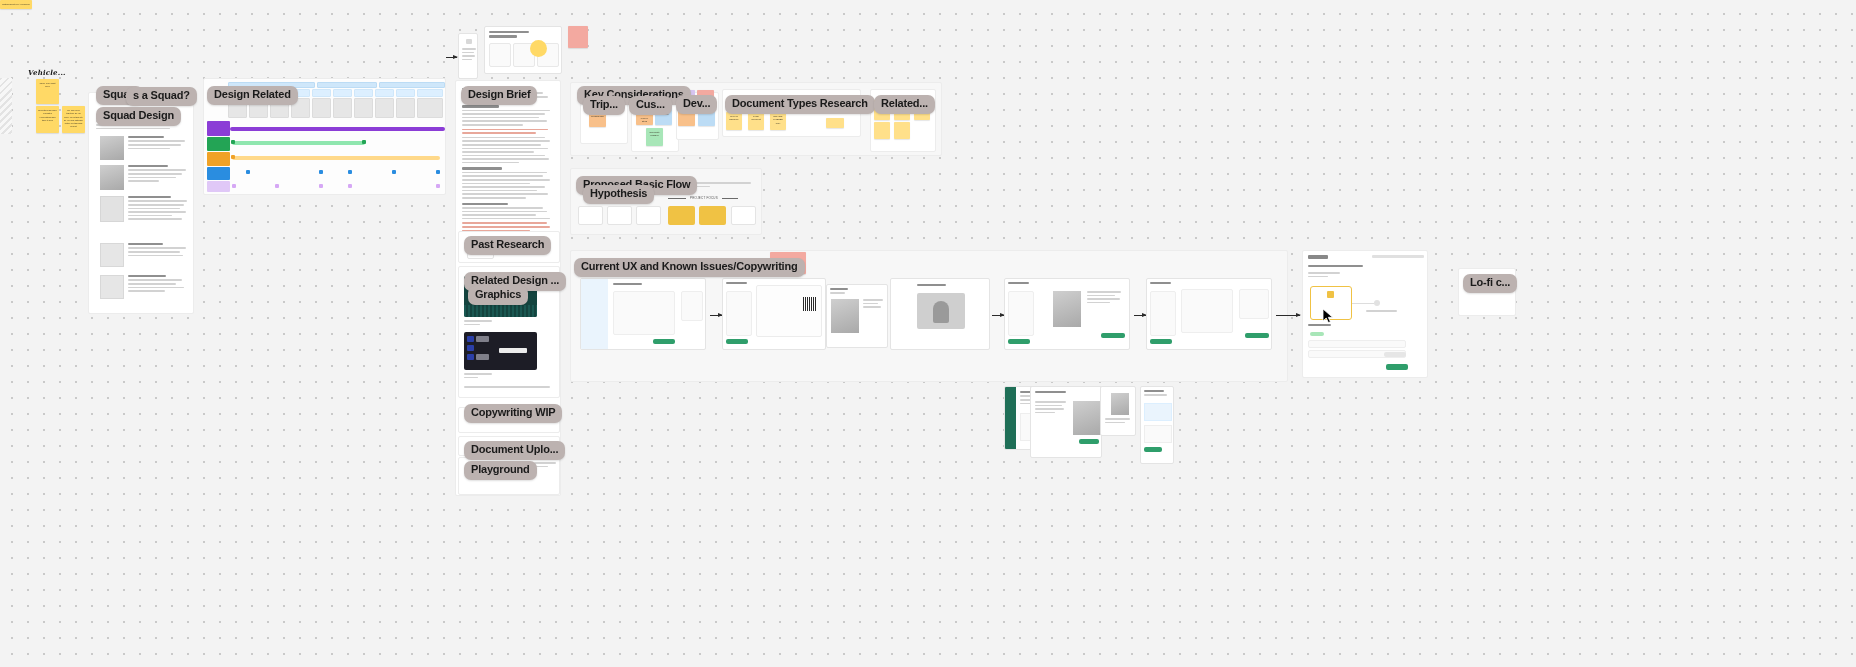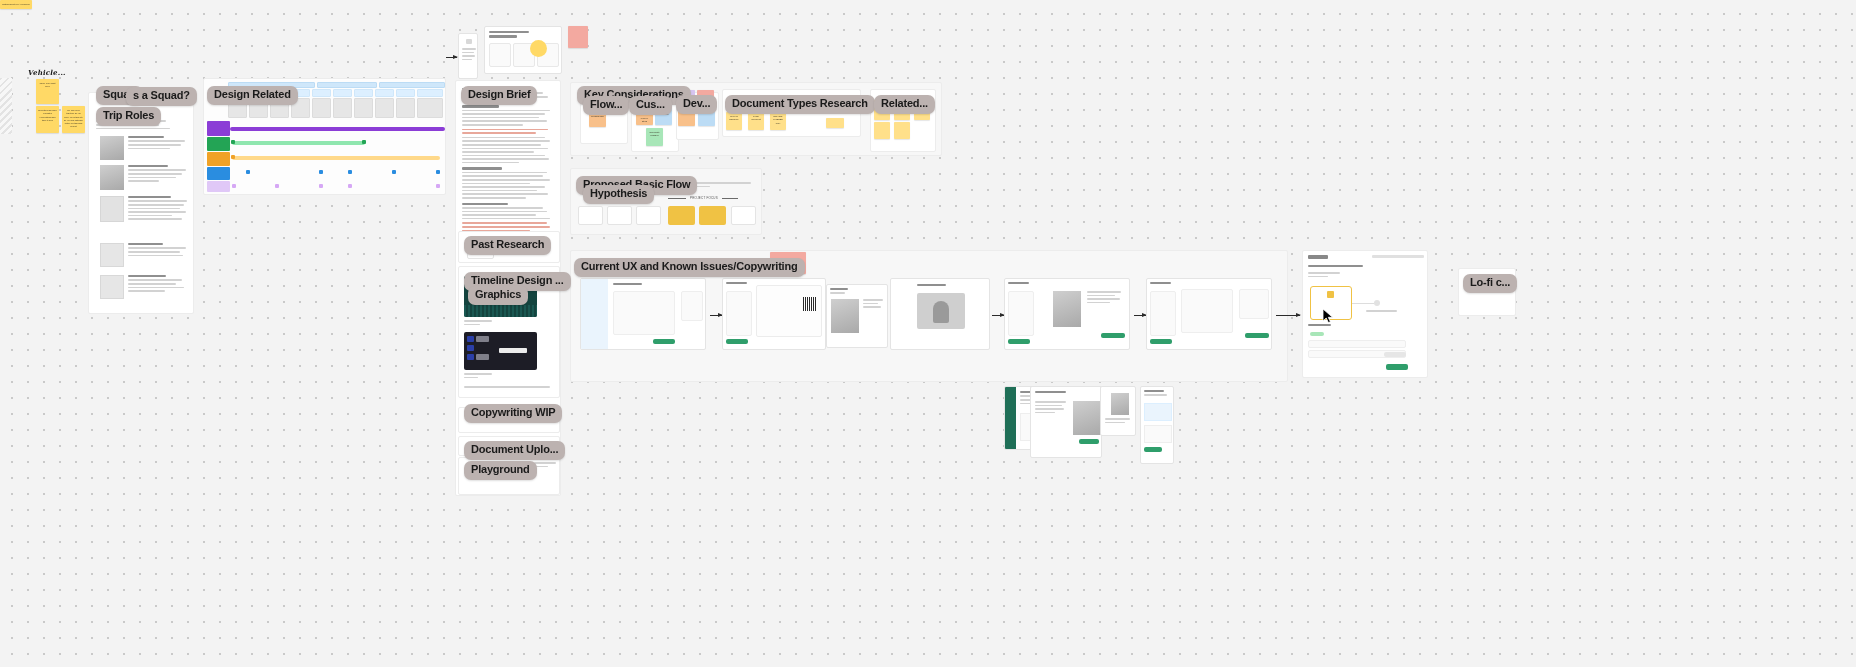--- a/index.html
+++ b/index.html
@@ -566,32 +566,32 @@
     <div class="abs" style="left:3px;top:38px;width:28px;height:18px;background:#fafafa;border:1px solid #eee;"></div>
     <div class="abs" style="left:3px;top:60px;width:18px;height:5px;background:#2f9e6b;border-radius:2px;"></div>
   </div>
 
   <svg class="cursor" width="12" height="16" viewBox="0 0 12 16" style="left:1322px;top:308px;">
     <path d="M1 1 L1 13 L4.2 10 L6.4 14.6 L8.4 13.7 L6.3 9.3 L10.6 9.3 Z" fill="#000" stroke="#fff" stroke-width="0.8"></path>
   </svg>
 
 <div class="badge" style="left: 96px; top: 86px; background: rgb(188, 178, 176); color: rgb(26, 26, 26);">Squad</div>
     <div class="badge" style="left: 126px; top: 87px; background: rgb(188, 178, 176); color: rgb(26, 26, 26);">s a Squad?</div>
-    <div class="badge" style="left: 96px; top: 107px; background: rgb(188, 178, 176); color: rgb(26, 26, 26);">Trip Roles</div>
+    <div class="badge" style="left: 96px; top: 107px; background: rgb(188, 178, 176); color: rgb(26, 26, 26);">Squad Design</div>
     <div class="badge" style="left: 207px; top: 86px; background: rgb(188, 178, 176); color: rgb(26, 26, 26);">Design Related</div>
     <div class="badge" style="left: 461px; top: 86px; background: rgb(188, 178, 176); color: rgb(26, 26, 26);">Design Brief</div>
     <div class="badge" style="left: 577px; top: 86px; background: rgb(188, 178, 176); color: rgb(26, 26, 26);">Key Considerations</div>
-    <div class="badge" style="left: 583px; top: 96px; background: rgb(188, 178, 176); color: rgb(26, 26, 26);">Flow...</div>
+    <div class="badge" style="left: 583px; top: 96px; background: rgb(188, 178, 176); color: rgb(26, 26, 26);">Trip...</div>
     <div class="badge" style="left: 629px; top: 96px; background: rgb(188, 178, 176); color: rgb(26, 26, 26);">Cus...</div>
     <div class="badge" style="left: 676px; top: 95px; background: rgb(188, 178, 176); color: rgb(26, 26, 26);">Dev...</div>
     <div class="badge" style="left: 725px; top: 95px; background: rgb(188, 178, 176); color: rgb(26, 26, 26);">Document Types Research</div>
     <div class="badge" style="left: 874px; top: 95px; background: rgb(188, 178, 176); color: rgb(26, 26, 26);">Related...</div>
     <div class="badge" style="left: 576px; top: 176px; background: rgb(188, 178, 176); color: rgb(26, 26, 26);">Proposed Basic Flow</div>
     <div class="badge" style="left: 583px; top: 185px; background: rgb(188, 178, 176); color: rgb(26, 26, 26);">Hypothesis</div>
     <div class="badge" style="left: 464px; top: 236px; background: rgb(188, 178, 176); color: rgb(26, 26, 26);">Past Research</div>
-    <div class="badge" style="left: 464px; top: 272px; background: rgb(188, 178, 176); color: rgb(26, 26, 26);">Timeline Design ...</div>
+    <div class="badge" style="left: 464px; top: 272px; background: rgb(188, 178, 176); color: rgb(26, 26, 26);">Related Design ...</div>
     <div class="badge" style="left: 468px; top: 286px; background: rgb(188, 178, 176); color: rgb(26, 26, 26);">Graphics</div>
     <div class="badge" style="left: 574px; top: 258px; background: rgb(188, 178, 176); color: rgb(26, 26, 26);">Current UX and Known Issues/Copywriting</div>
     <div class="badge" style="left: 464px; top: 404px; background: rgb(188, 178, 176); color: rgb(26, 26, 26);">Copywriting WIP</div>
     <div class="badge" style="left: 464px; top: 441px; background: rgb(188, 178, 176); color: rgb(26, 26, 26);">Document Uplo...</div>
     <div class="badge" style="left: 464px; top: 461px; background: rgb(188, 178, 176); color: rgb(26, 26, 26);">Playground</div>
     <div class="badge" style="left: 1463px; top: 274px; background: rgb(188, 178, 176); color: rgb(26, 26, 26);">Lo-fi c...</div>
   </div>
 
 </body></html>

